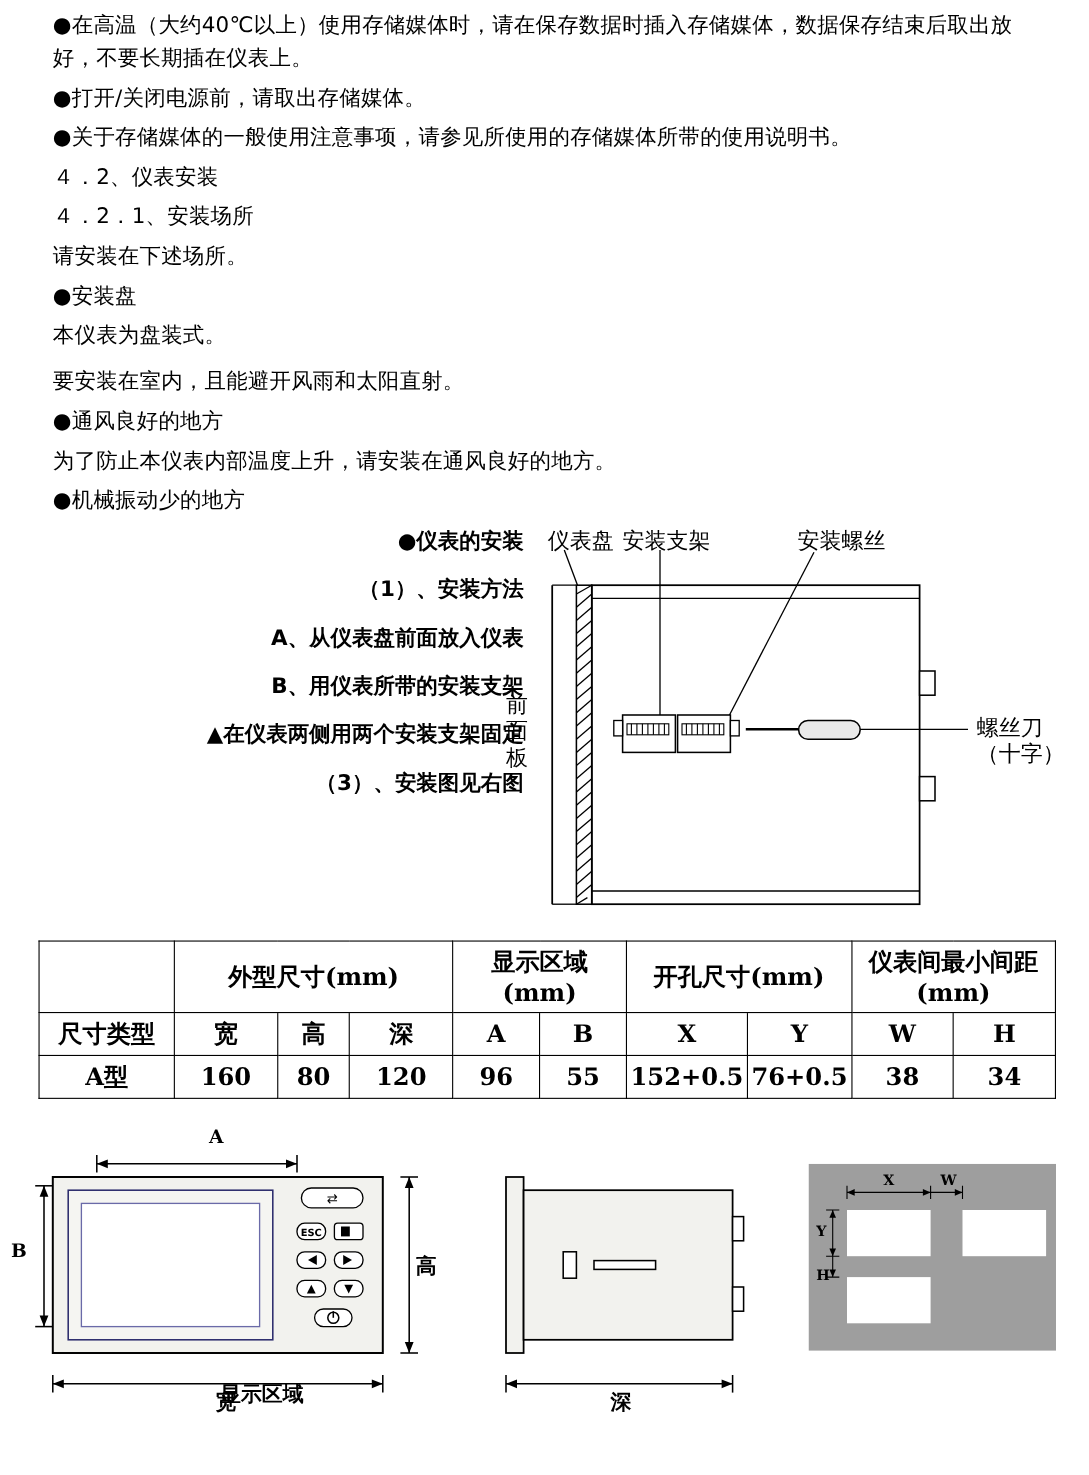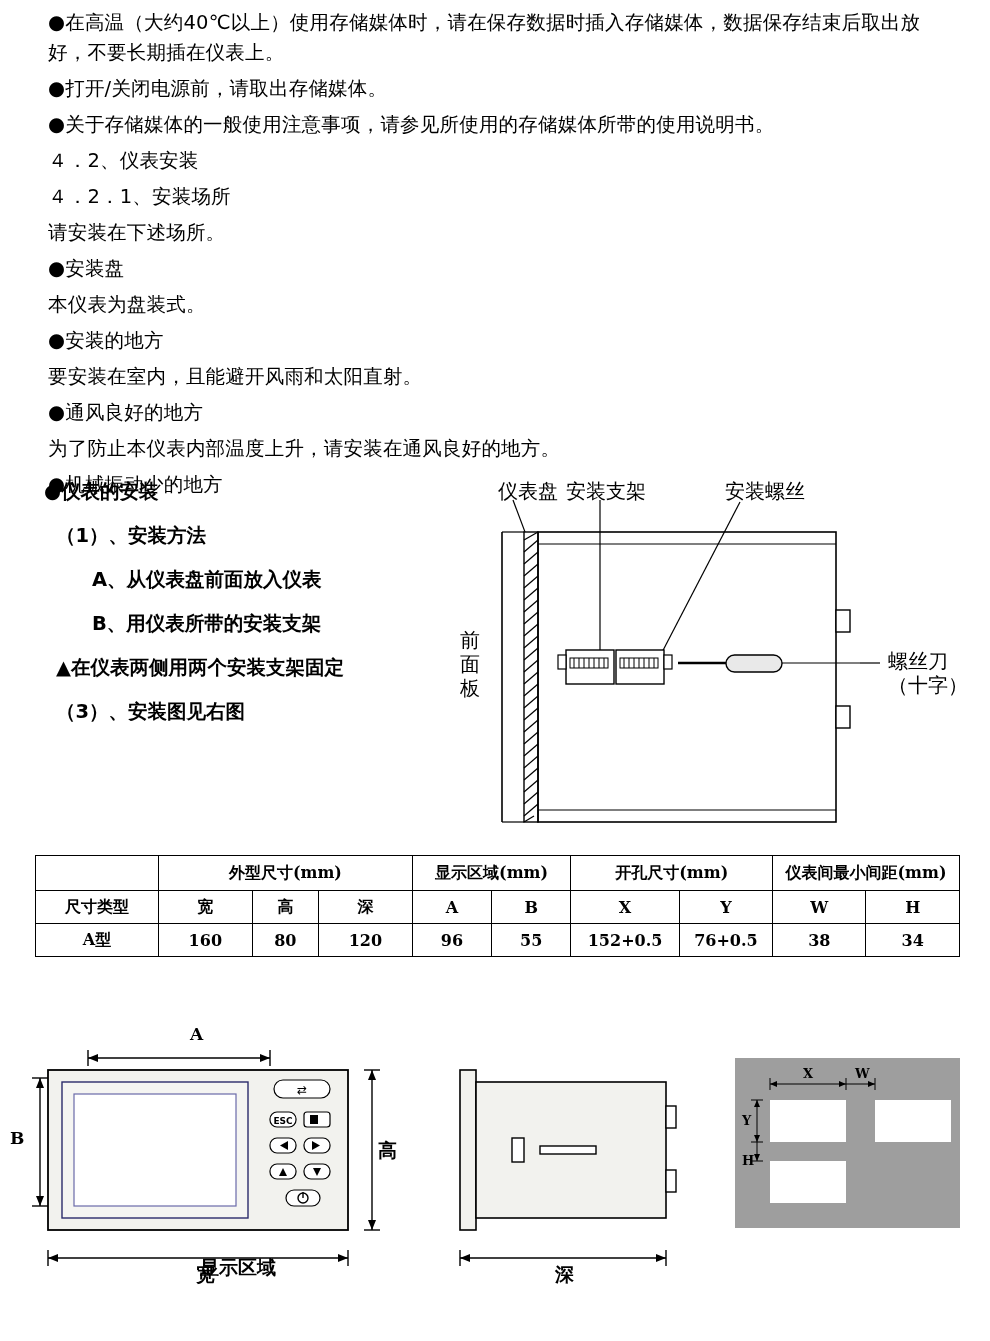--- a/index.html
+++ b/index.html
@@ -10,34 +10,34 @@
     -webkit-font-smoothing:antialiased;
   }
   .page{position:relative;width:990px;height:1341px;overflow:hidden;}
 
   
   .textblock{position:absolute;left:48px;top:8px;width:900px;}
   .line{font-size:19.5px;line-height:30px;font-weight:400;letter-spacing:0.2px;white-space:pre-wrap;}
   .gap-s{height:6px;}
 
   
-  .installblock{position:absolute;left:44px;top:470px;width:420px;}
+  .installblock{position:absolute;left:56px;top:470px;width:420px;text-align:right;}
   .il{font-size:19.5px;line-height:44px;font-weight:700;}
   .il.l1{padding-left:12px;}
   .il.l2{padding-left:48px;}
   .il.l3{padding-left:28px;}
 
   
   .diagram{position:absolute;left:440px;top:470px;width:545px;height:370px;}
   .diagram svg{display:block;}
   .dlabel{position:absolute;font-size:20px;font-weight:400;white-space:nowrap;}
 
   
   .tablewrap{position:absolute;left:35px;top:855px;width:925px;}
-  table{border-collapse:collapse;width:925px;font-size:16px;font-weight:700;
+  table{border-collapse:collapse;width:925px;font-size:22px;font-weight:700;
         font-family:"DejaVu Serif","Liberation Serif",serif;}
   table td,table th{border:1.5px solid #000;text-align:center;padding:4px 2px;height:24px;
         font-weight:700;}
   table tr:first-child td{height:26px;}
   .hdrow td{}
 
   
   .bottom{position:absolute;left:0;top:1010px;width:990px;height:320px;}
   .blabel{position:absolute;font-size:17px;font-weight:700;
           font-family:"DejaVu Serif","Liberation Serif",serif;}
@@ -59,21 +59,20 @@
     <div class="line">４．2、仪表安装</div>
     <div class="gap-s"></div>
     <div class="line">４．2．1、安装场所</div>
     <div class="gap-s"></div>
     <div class="line">请安装在下述场所。</div>
     <div class="gap-s"></div>
     <div class="line">●安装盘</div>
     <div class="gap-s"></div>
     <div class="line">本仪表为盘装式。</div>
     <div class="gap-s"></div>
-    <div class="line">●安装的地方</div>
     <div class="gap-s"></div>
     <div class="line">要安装在室内，且能避开风雨和太阳直射。</div>
     <div class="gap-s"></div>
     <div class="line">●通风良好的地方</div>
     <div class="gap-s"></div>
     <div class="line">为了防止本仪表内部温度上升，请安装在通风良好的地方。</div>
     <div class="gap-s"></div>
     <div class="line">●机械振动少的地方</div>
   </div>
 

